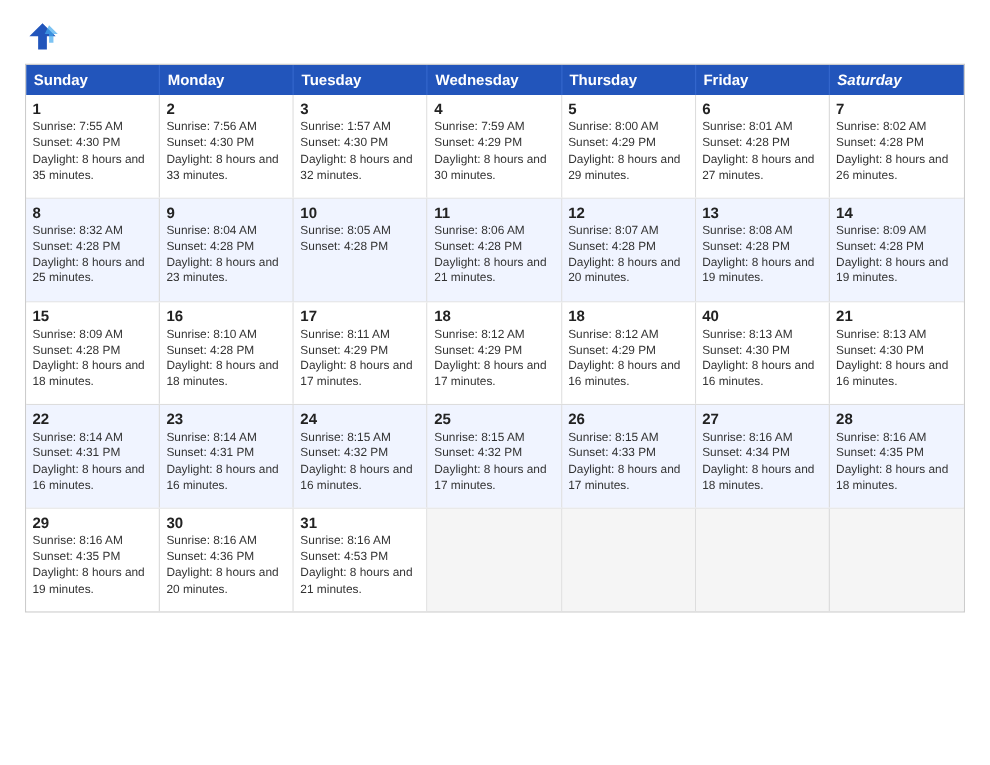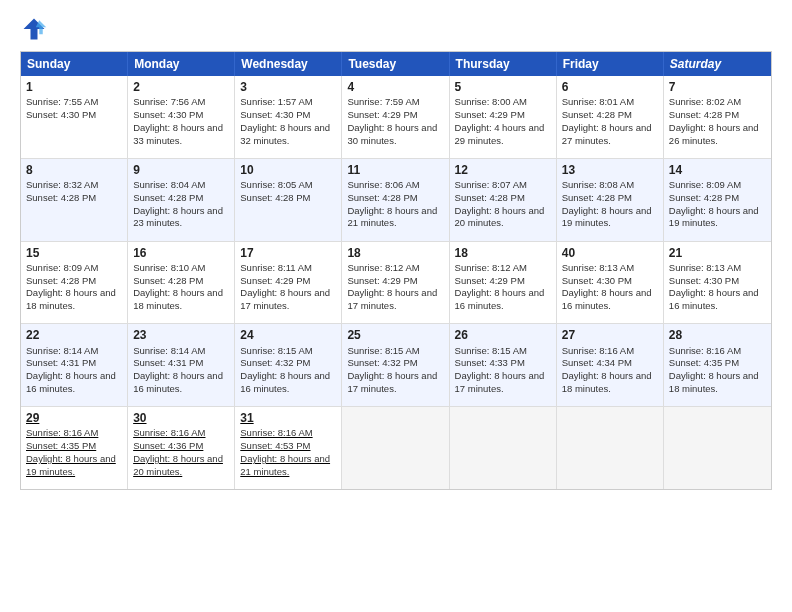--- a/index.html
+++ b/index.html
@@ -84,21 +84,21 @@
       flex: 1;
       display: flex;
       flex-direction: column;
     }
     .cal-row {
       display: grid;
       grid-template-columns: repeat(7, 1fr);
       flex: 1;
       border-bottom: 1px solid #ddd;
     }
-    .cal-row:last-child { border-bottom: none; text-decoration: underline; }
+    .cal-row:last-child { border-bottom: none; }
     .cal-cell {
       border-right: 1px solid #ddd;
       padding: 3px 5px;
       font-size: 9.5px;
       color: #333;
       line-height: 1.35;
       background: #fff;
       vertical-align: top;
     }
     .cal-cell:last-child { border-right: none; }
@@ -132,38 +132,38 @@
     <div class="title-block">
       <div class="month-title"></div>
       <div class="location-title"></div>
     </div>
   </div>
 
   <div class="calendar">
     <div class="cal-header">
     <div class="cal-header-cell">Sunday</div>
         <div class="cal-header-cell">Monday</div>
+        <div class="cal-header-cell">Tuesday</div>
         <div class="cal-header-cell">Wednesday</div>
-        <div class="cal-header-cell">Tuesday</div>
         <div class="cal-header-cell">Thursday</div>
         <div class="cal-header-cell">Friday</div>
         <div class="cal-header-cell">Saturday</div>
       </div>
     <div class="cal-body">
     <div class="cal-row">
-          <div class="cal-cell"><span class="day-num">1</span><span>Sunrise: 7:55 AM</span><br><span>Sunset: 4:30 PM</span><br></div>
+          <div class="cal-cell"><span class="day-num">1</span><span>Sunrise: 7:55 AM</span><br><span>Sunset: 4:30 PM</span><br><span>Daylight: 8 hours and 35 minutes.</span></div>
           <div class="cal-cell"><span class="day-num">2</span><span>Sunrise: 7:56 AM</span><br><span>Sunset: 4:30 PM</span><br><span>Daylight: 8 hours and 33 minutes.</span></div>
           <div class="cal-cell"><span class="day-num">3</span><span>Sunrise: 1:57 AM</span><br><span>Sunset: 4:30 PM</span><br><span>Daylight: 8 hours and 32 minutes.</span></div>
           <div class="cal-cell"><span class="day-num">4</span><span>Sunrise: 7:59 AM</span><br><span>Sunset: 4:29 PM</span><br><span>Daylight: 8 hours and 30 minutes.</span></div>
-          <div class="cal-cell"><span class="day-num">5</span><span>Sunrise: 8:00 AM</span><br><span>Sunset: 4:29 PM</span><br><span>Daylight: 4 hours and 29 minutes.</span></div>
+          <div class="cal-cell"><span class="day-num">5</span><span>Sunrise: 8:00 AM</span><br><span>Sunset: 4:29 PM</span><br><span>Daylight: 8 hours and 29 minutes.</span></div>
           <div class="cal-cell"><span class="day-num">6</span><span>Sunrise: 8:01 AM</span><br><span>Sunset: 4:28 PM</span><br><span>Daylight: 8 hours and 27 minutes.</span></div>
           <div class="cal-cell"><span class="day-num">7</span><span>Sunrise: 8:02 AM</span><br><span>Sunset: 4:28 PM</span><br><span>Daylight: 8 hours and 26 minutes.</span></div>
         </div>
         <div class="cal-row">
-          <div class="cal-cell"><span class="day-num">8</span><span>Sunrise: 8:32 AM</span><br><span>Sunset: 4:28 PM</span><br></div>
+          <div class="cal-cell"><span class="day-num">8</span><span>Sunrise: 8:32 AM</span><br><span>Sunset: 4:28 PM</span><br><span>Daylight: 8 hours and 25 minutes.</span></div>
           <div class="cal-cell"><span class="day-num">9</span><span>Sunrise: 8:04 AM</span><br><span>Sunset: 4:28 PM</span><br><span>Daylight: 8 hours and 23 minutes.</span></div>
           <div class="cal-cell"><span class="day-num">10</span><span>Sunrise: 8:05 AM</span><br><span>Sunset: 4:28 PM</span><br></div>
           <div class="cal-cell"><span class="day-num">11</span><span>Sunrise: 8:06 AM</span><br><span>Sunset: 4:28 PM</span><br><span>Daylight: 8 hours and 21 minutes.</span></div>
           <div class="cal-cell"><span class="day-num">12</span><span>Sunrise: 8:07 AM</span><br><span>Sunset: 4:28 PM</span><br><span>Daylight: 8 hours and 20 minutes.</span></div>
           <div class="cal-cell"><span class="day-num">13</span><span>Sunrise: 8:08 AM</span><br><span>Sunset: 4:28 PM</span><br><span>Daylight: 8 hours and 19 minutes.</span></div>
           <div class="cal-cell"><span class="day-num">14</span><span>Sunrise: 8:09 AM</span><br><span>Sunset: 4:28 PM</span><br><span>Daylight: 8 hours and 19 minutes.</span></div>
         </div>
         <div class="cal-row">
           <div class="cal-cell"><span class="day-num">15</span><span>Sunrise: 8:09 AM</span><br><span>Sunset: 4:28 PM</span><br><span>Daylight: 8 hours and 18 minutes.</span></div>
           <div class="cal-cell"><span class="day-num">16</span><span>Sunrise: 8:10 AM</span><br><span>Sunset: 4:28 PM</span><br><span>Daylight: 8 hours and 18 minutes.</span></div>

